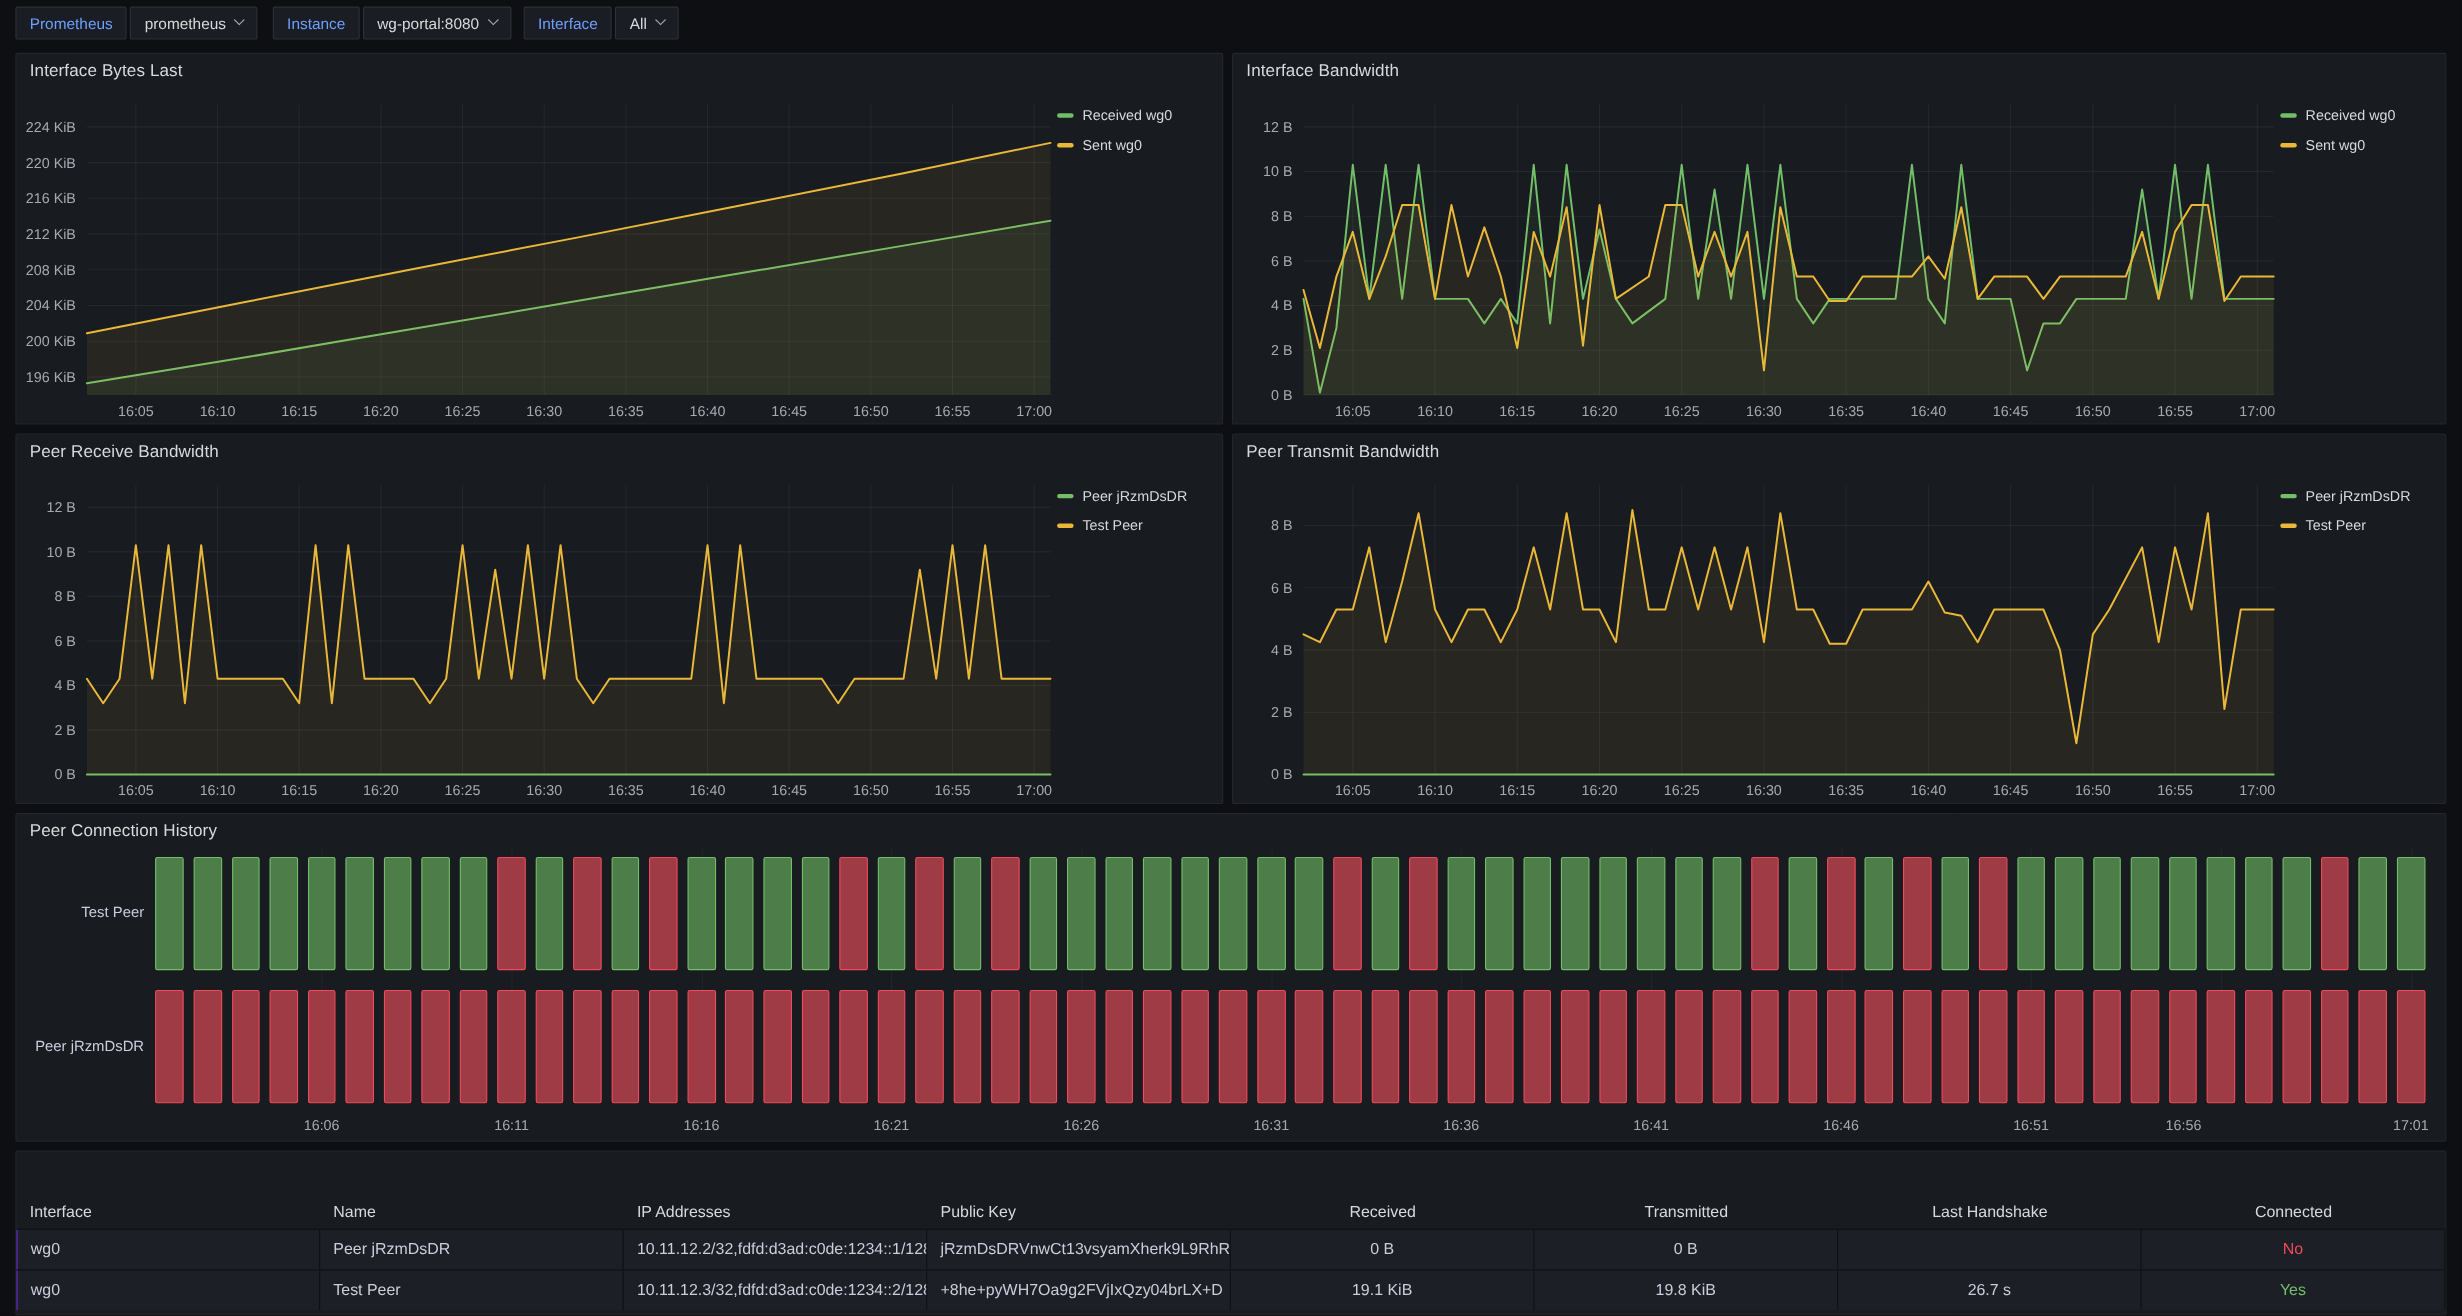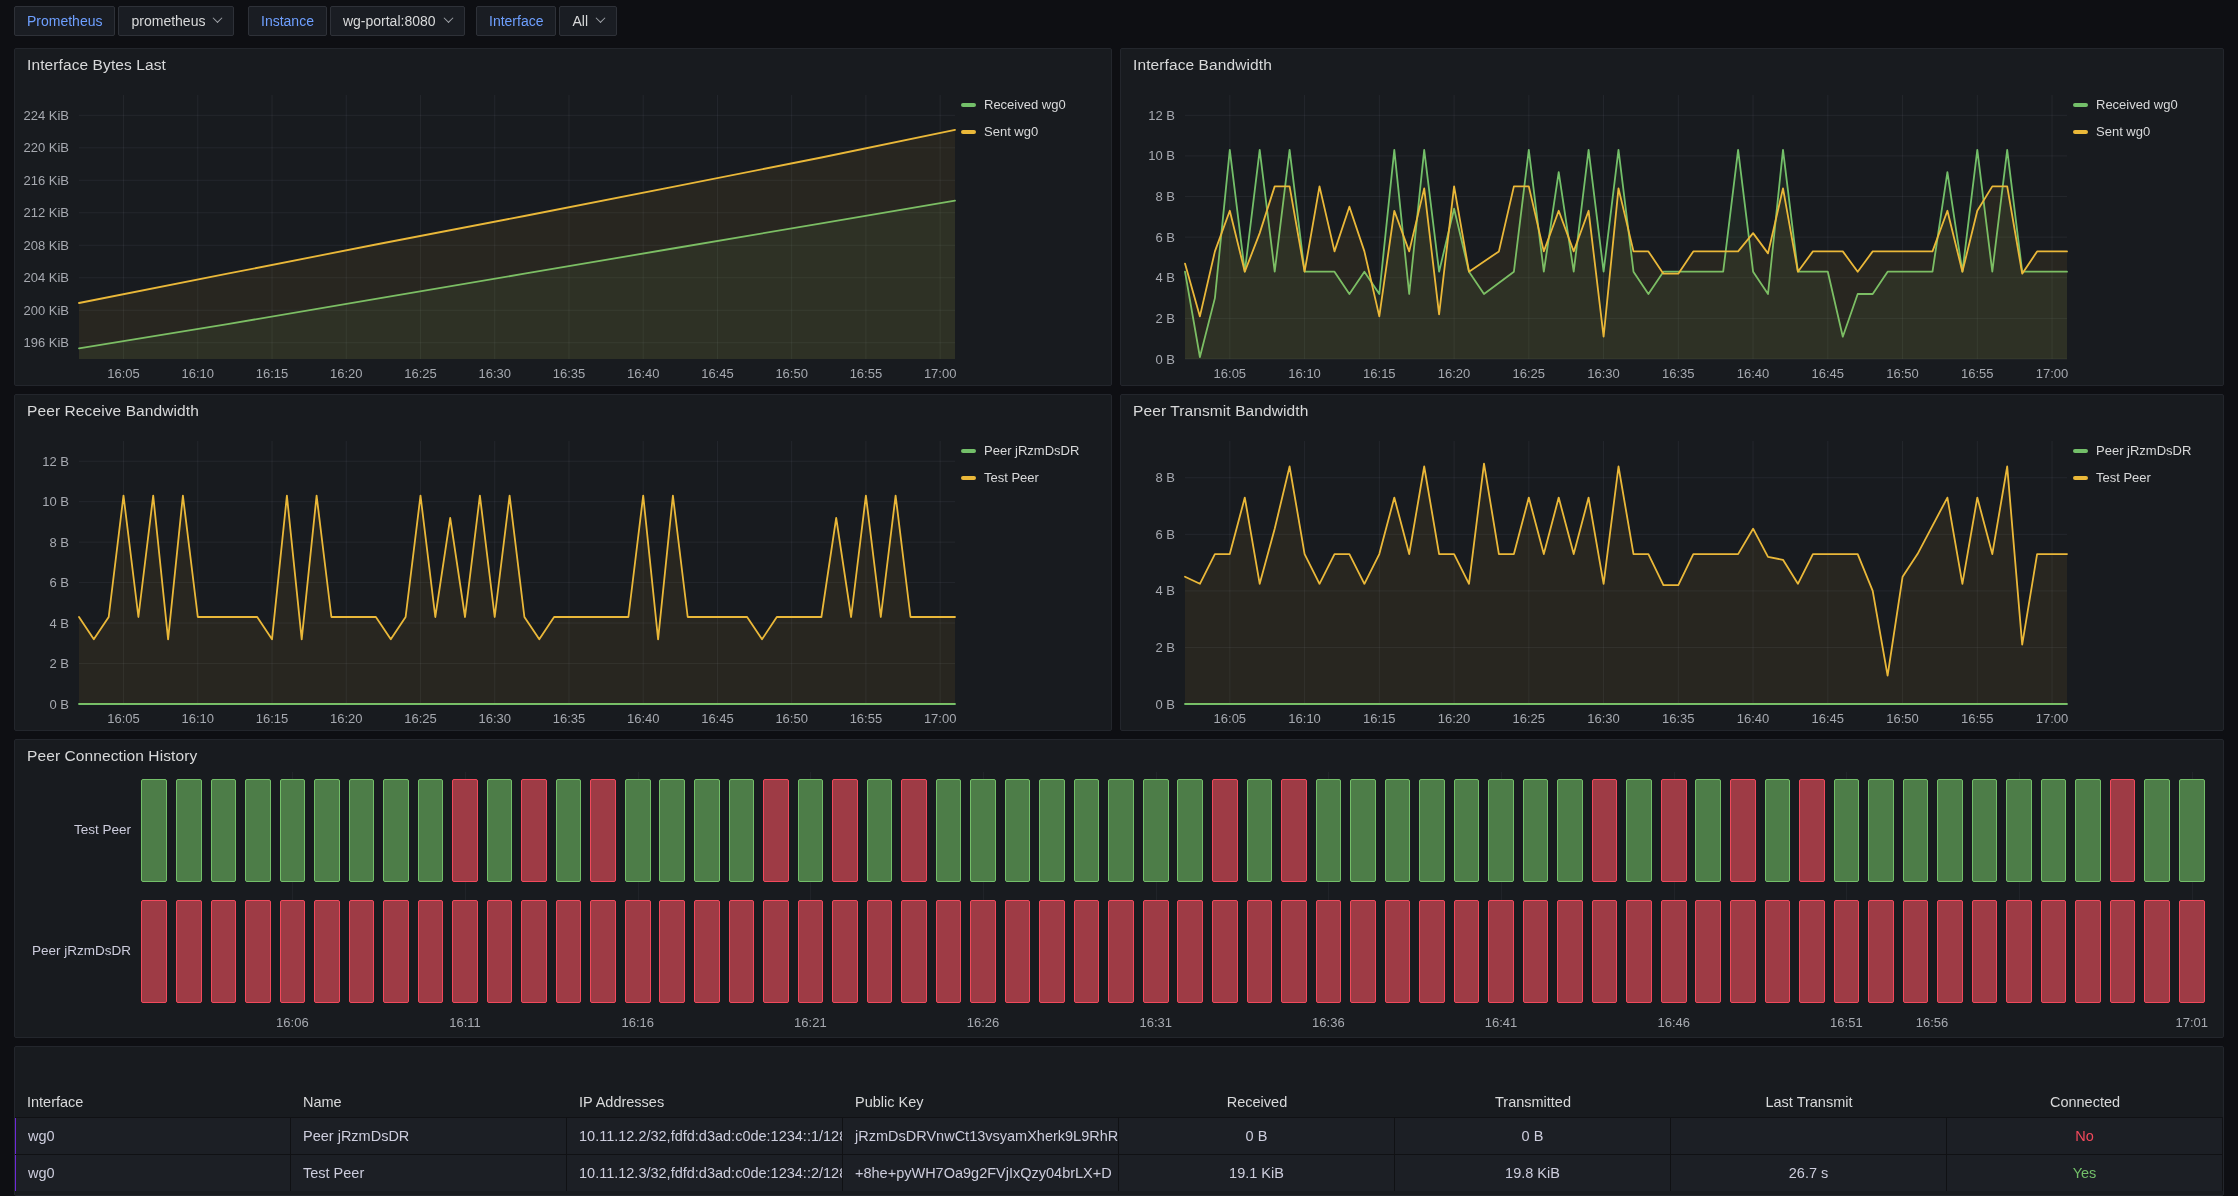--- a/index.html
+++ b/index.html
@@ -472,35 +472,35 @@
         <div class="sh-tick" style="left: 277.4px; top: 243px;">16:06</div>
         <div class="sh-tick" style="left: 450.067px; top: 243px;">16:11</div>
         <div class="sh-tick" style="left: 622.733px; top: 243px;">16:16</div>
         <div class="sh-tick" style="left: 795.4px; top: 243px;">16:21</div>
         <div class="sh-tick" style="left: 968.067px; top: 243px;">16:26</div>
         <div class="sh-tick" style="left: 1140.73px; top: 243px;">16:31</div>
         <div class="sh-tick" style="left: 1313.4px; top: 243px;">16:36</div>
         <div class="sh-tick" style="left: 1486.07px; top: 243px;">16:41</div>
         <div class="sh-tick" style="left: 1658.73px; top: 243px;">16:46</div>
         <div class="sh-tick" style="left: 1831.4px; top: 243px;">16:51</div>
-        <div class="sh-tick" style="left: 1917px; top: 243px; text-align: right;">16:56</div>
+        <div class="sh-tick" style="left: 1970px; top: 243px; text-align: right;">16:56</div>
         <div class="sh-tick" style="left: 2176.73px; top: 243px;">17:01</div>
       </div>
   </div>
 
   <div class="panel" style="left:14px;top:1046px;width:2210px;height:150px">
     <div class="tbl">
       <div class="tbl-row tbl-head">
           <div class="tbl-cell">Interface</div>
           <div class="tbl-cell">Name</div>
           <div class="tbl-cell">IP Addresses</div>
           <div class="tbl-cell">Public Key</div>
           <div class="tbl-cell al-r">Received</div>
           <div class="tbl-cell al-r">Transmitted</div>
-          <div class="tbl-cell al-r">Last Transmit</div>
+          <div class="tbl-cell al-r">Last Handshake</div>
           <div class="tbl-cell al-r">Connected</div>
         </div>
       <div class="tbl-body">
           <div class="tbl-row">
             <div class="tbl-cell">wg0</div>
             <div class="tbl-cell">Peer jRzmDsDR</div>
             <div class="tbl-cell">10.11.12.2/32,fdfd:d3ad:c0de:1234::1/128</div>
             <div class="tbl-cell">jRzmDsDRVnwCt13vsyamXherk9L9RhR</div>
             <div class="tbl-cell al-r">0 B</div>
             <div class="tbl-cell al-r">0 B</div>

